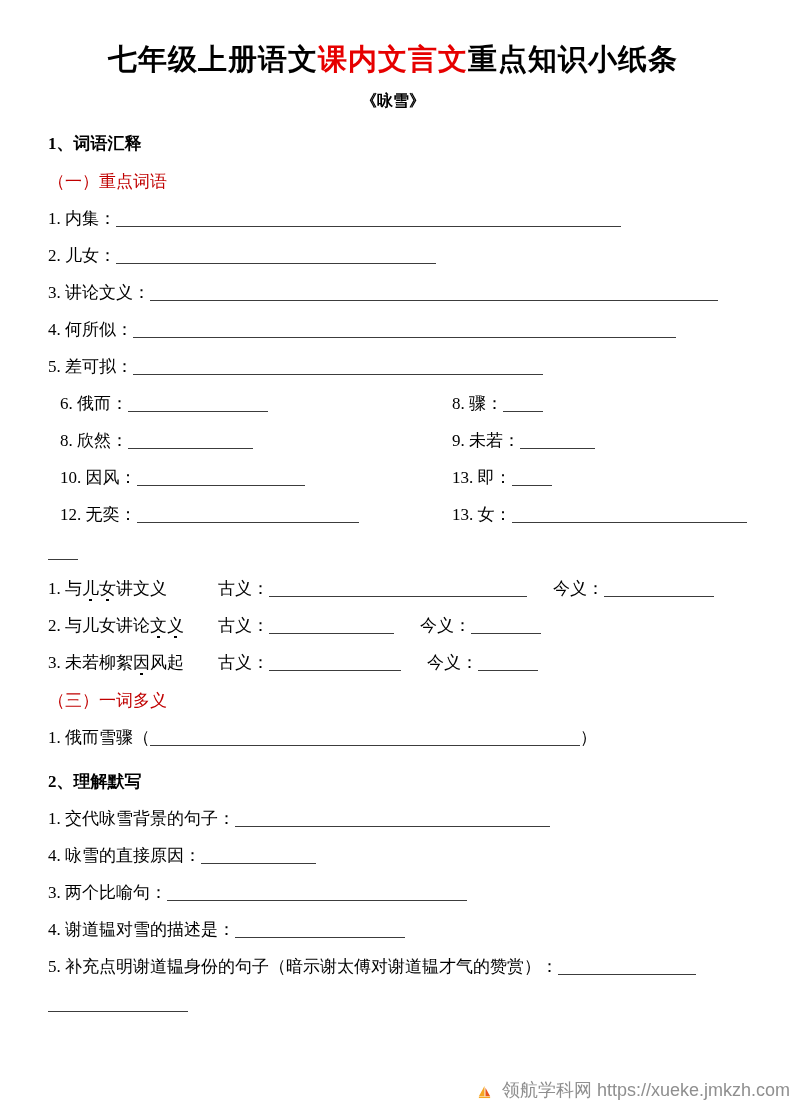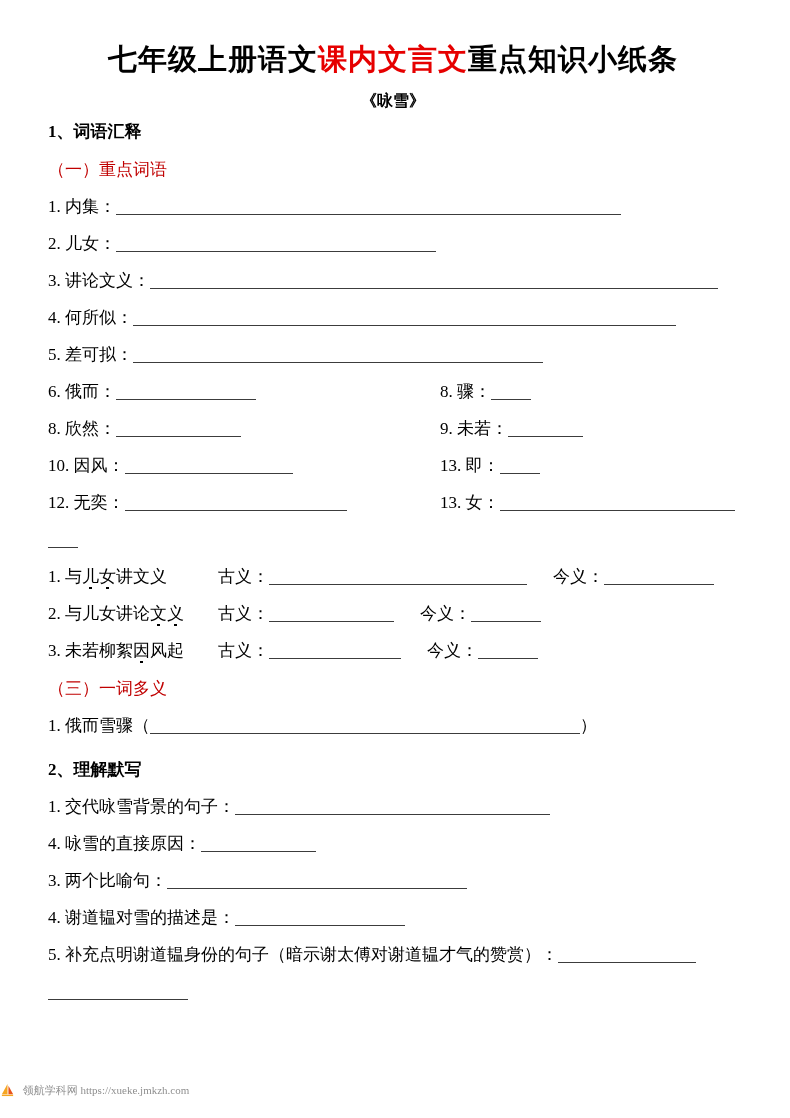--- a/index.html
+++ b/index.html
@@ -19,51 +19,51 @@
   .title .red { color: var(--accent-red, #e60000); }
 
   .subtitle {
     text-align: center; font-weight: bold; font-size: 16px;
     margin-top: 12px; line-height: 22px;
   }
 
   .sec-heading {
     font-weight: bold; font-size: 17px; margin-top: 20px; line-height: 24px;
   }
-  .sec-heading.first { margin-top: 8px; }
+  .sec-heading.first { margin-top: 20px; }
   .red-heading {
     color: var(--heading-red, #c00000); font-weight: normal;
     font-size: 17px; margin-top: 14px; line-height: 24px;
   }
 
   .row { margin-top: 13px; line-height: 24px; white-space: nowrap; font-family: Liberation Serif, serif; }
   .blank {
     display: inline-block; height: 14px;
     border-bottom: 1px solid #3c3c3c;
     vertical-align: -3px;
   }
   .two-col { display: grid; grid-template-columns: 392px auto; }
-  .two-col .cell { white-space: nowrap; }
+  .two-col .cell { white-space: nowrap; margin-left: 12px; }
 
   .am-row { display: grid; grid-template-columns: 170px auto; }
   .am-label { white-space: nowrap; }
   .jin { margin-left: 26px; }
 
   .emph {
     background-image: radial-gradient(circle, #000 1.3px, rgba(0,0,0,0) 1.5px);
     background-size: 17px 4px;
     background-repeat: repeat-x;
     background-position: 0 100%;
     padding-bottom: 4px;
   }
 
   .footer {
     position: absolute; left: 0; right: 0; bottom: 16px;
-    text-align: left; color: var(--footer-gray, #8f8f8f);
-    font-size: 11px; font-family: Liberation Serif, serif;
+    text-align: right; color: var(--footer-gray, #8f8f8f);
+    font-size: 18px; font-family: Liberation Sans, sans-serif;
     line-height: 18px;
   }
   .footer .logo { display: inline-block; vertical-align: -3px; margin-right: 5px; }
 </style>
 </head>
 <body>
 
 <div class="page">
 
   <h1 class="title"><span>七年级上册语文</span><span class="red">课内文言文</span><span>重点知识小纸条</span></h1>

